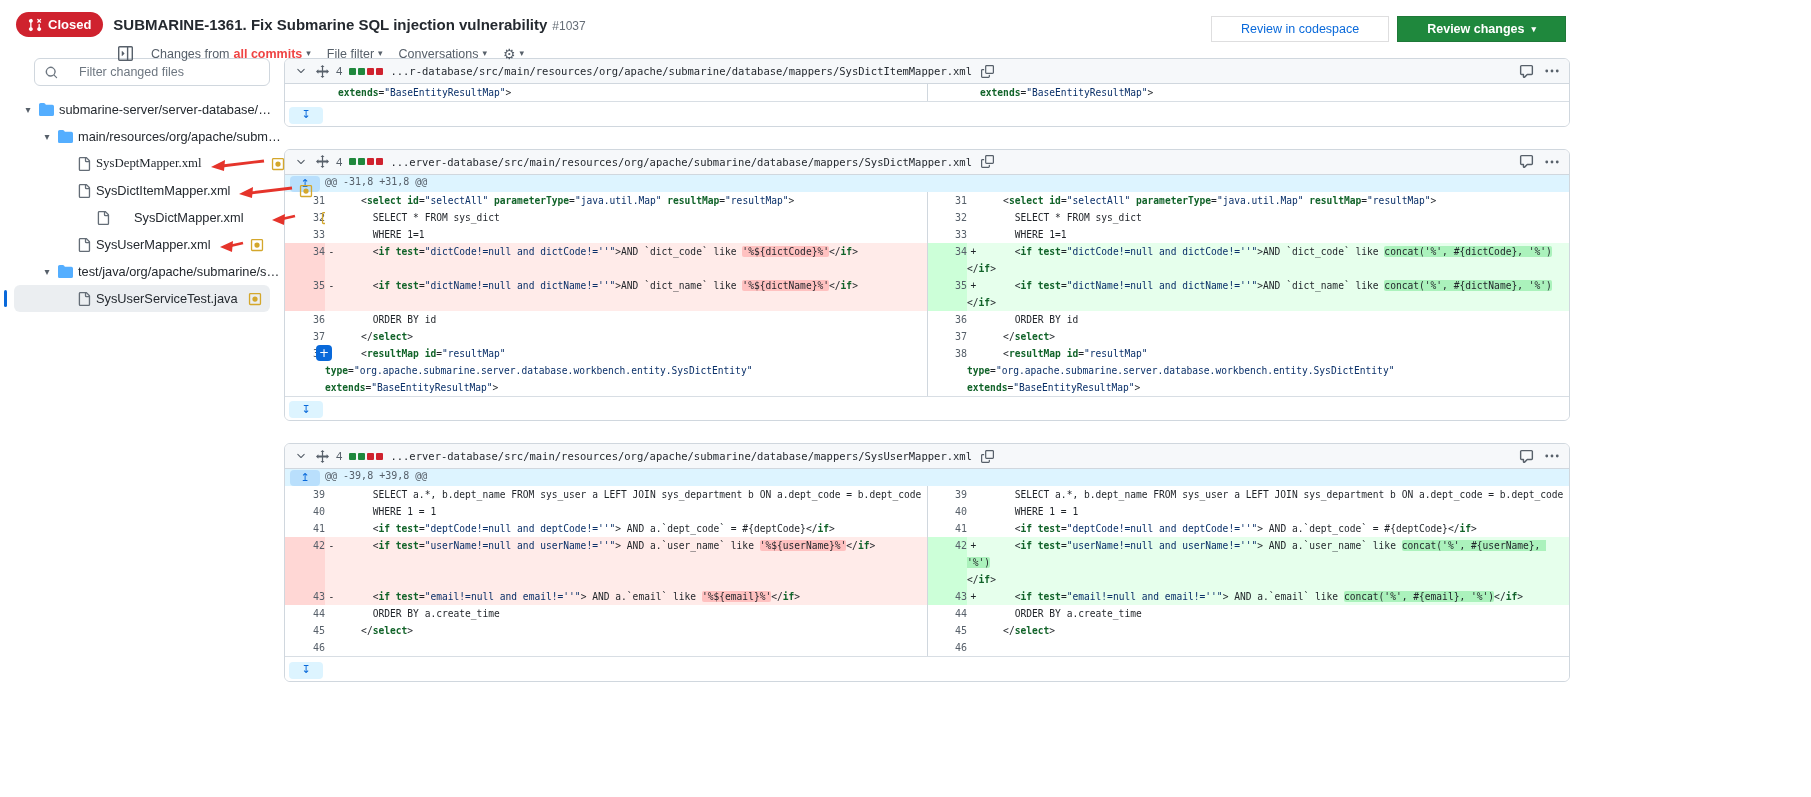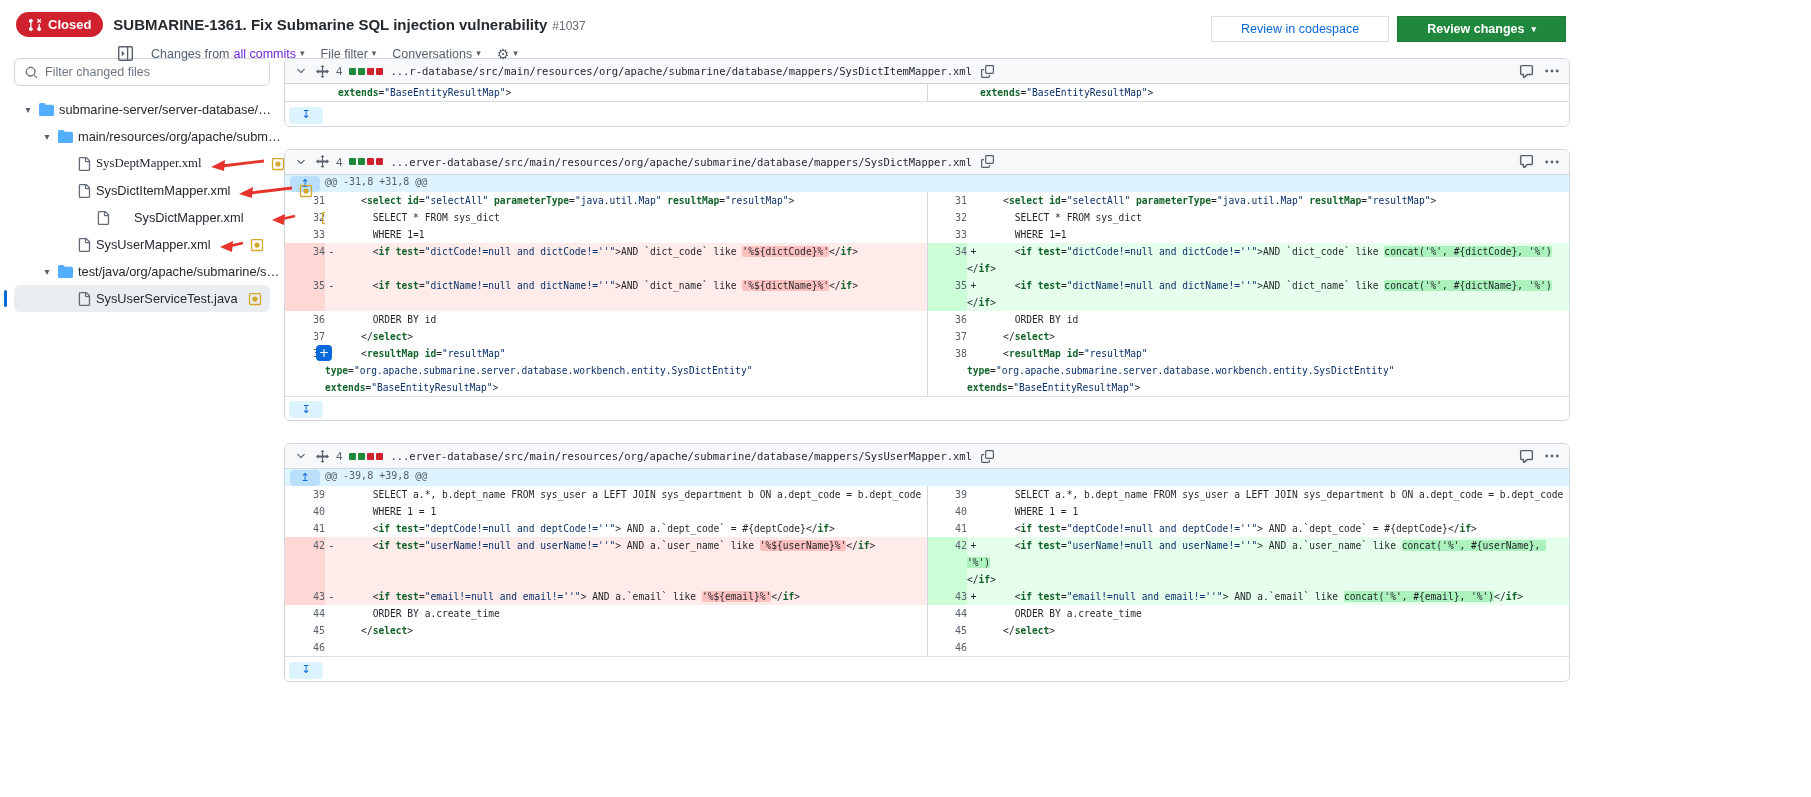--- a/index.html
+++ b/index.html
@@ -9,38 +9,38 @@
   
   .page-header { padding:12px 0 0 16px; height:52px; position:relative; }
   .hrow1 { display:flex; align-items:center; gap:10px; }
   .badge { display:inline-flex; align-items:center; gap:6px; background:#cf222e; color:#fff;
            border-radius:2em; padding:5px 12px; font-size:13px; font-weight:700; }
   .pr-title { font-size:15px; font-weight:700; margin:0; white-space:nowrap; }
   .pr-num { color:#656d76; font-weight:400; margin-left:5px; font-size:12px; }
   .hrow2 { display:flex; align-items:center; gap:16px; margin:7px 0 0 100px; font-size:12.5px; color:#57606a; }
   .ddl { display:inline-flex; align-items:center; gap:4px; background:none; border:0; font:inherit;
          color:#57606a; cursor:pointer; padding:0; }
-  .ddl .strong { color:#6d28d9; font-weight:400;text-align:right; }
+  .ddl .strong { color:#ef4444; font-weight:700;text-align:right; }
   .caret { font-size:9px; line-height:1; }
   .gear { font-size:14px; line-height:1; }
   .actions { position:absolute; top:16px; right:10px; display:flex; gap:8px; }
   .btn { font-size:12.5px; border-radius:0; padding:5px 29px; border:1px solid rgba(31,35,40,.15);
          cursor:pointer; font-family:inherit; }
   .btn-codespace { background:#fff; color:#0969da; font-weight:500; }
   .btn-green { background:#1f883d; color:#fff; display:inline-flex; gap:7px; align-items:center; font-weight:600; }
   .btn-green .caret { color:#fff; }
 
   
   .body-row { display:flex; align-items:flex-start; margin-top:6px; }
   .sidebar { width:274px; flex:none; padding:0 4px 0 14px; }
   .content { flex:1; min-width:0; padding:0 6px 60px 10px; }
 
   
-  .filter-box { display:flex; align-items:center; gap:5px; border:1px solid #d0d7de; border-radius:6px;
-                padding:5px 10px; background:#fff; }
+  .filter-box { display:flex; align-items:center; gap:19px; border:1px solid #d0d7de; border-radius:6px;
+                padding:5px 10px; background:#fff;margin-left:20px; }
   .filter-box input { border:0; outline:none; font-size:12.5px; width:100%; background:transparent;
                       color:#24292f; font-family:inherit; }
   .filter-box input::placeholder { color:#6e7781; }
   .tree { margin-top:10px; }
   .tree-row { display:flex; align-items:center; gap:5px; height:27px; font-size:12.8px;
               position:relative; border-radius:6px; cursor:pointer; padding-right:2px; }
   .tree-row.selected { background:rgba(208,215,222,.42); }
   .tree-row.selected::before { content:""; position:absolute; left:-10px; top:5px; bottom:5px;
               width:3px; border-radius:2px; background:#0969da; }
   .tw { width:12px; text-align:center; color:#57606a; font-size:10px; flex:none; }

